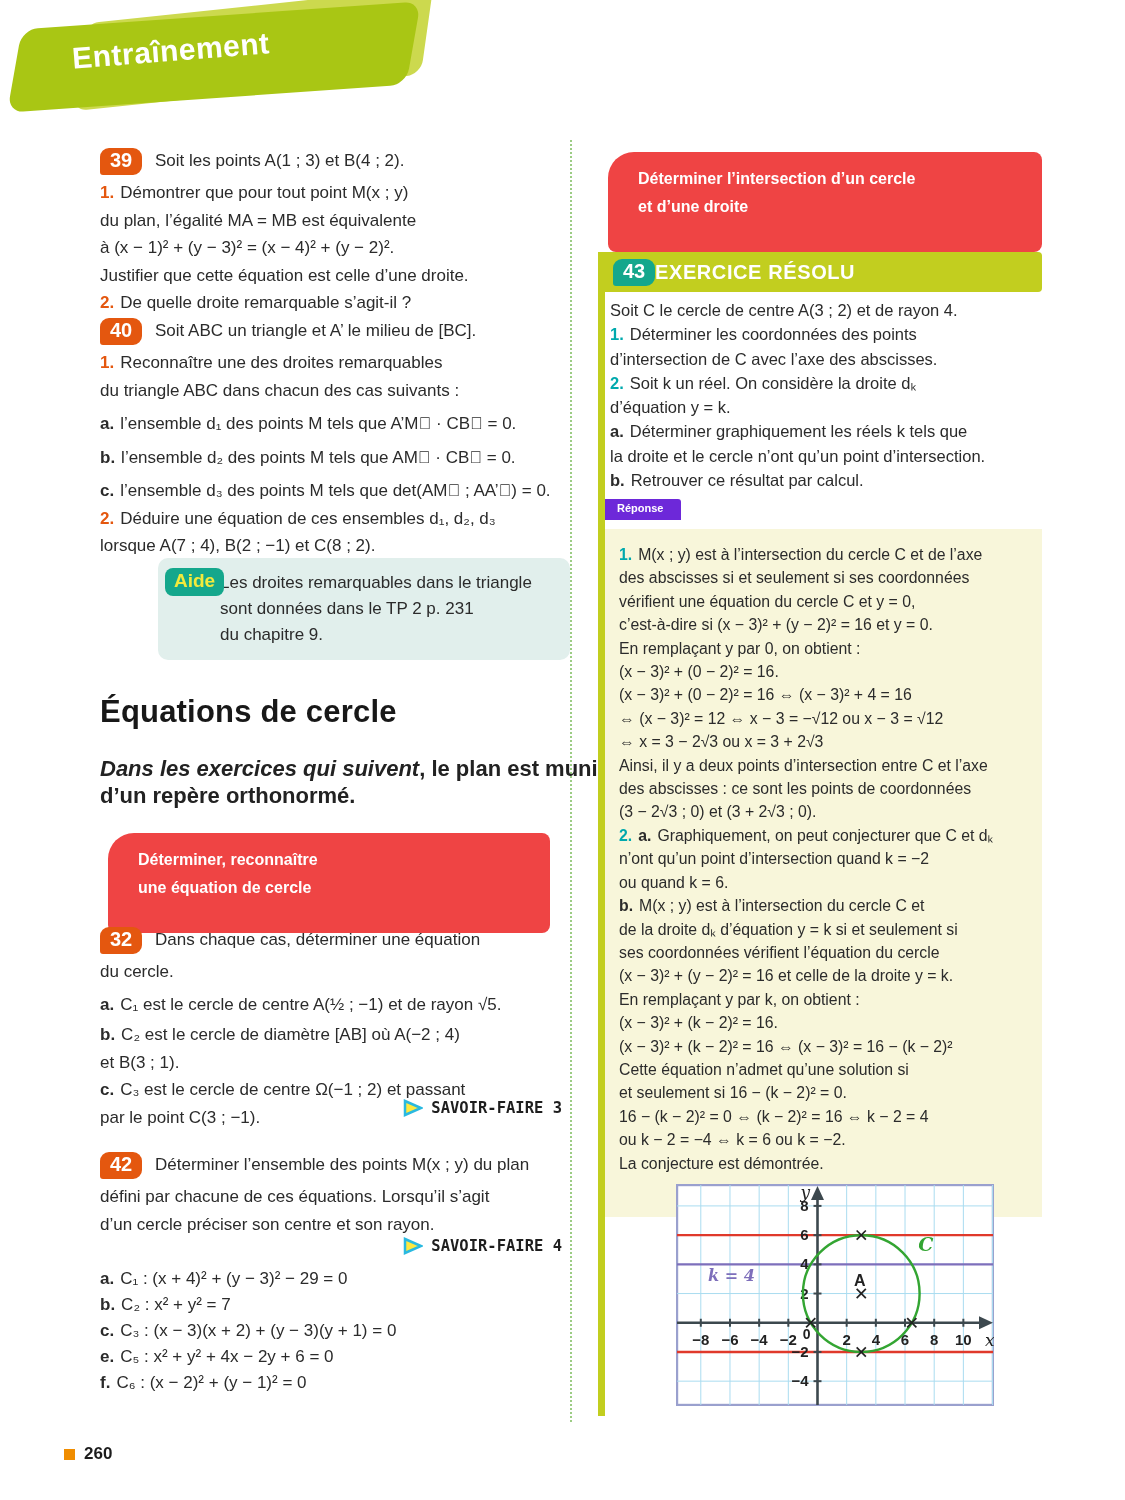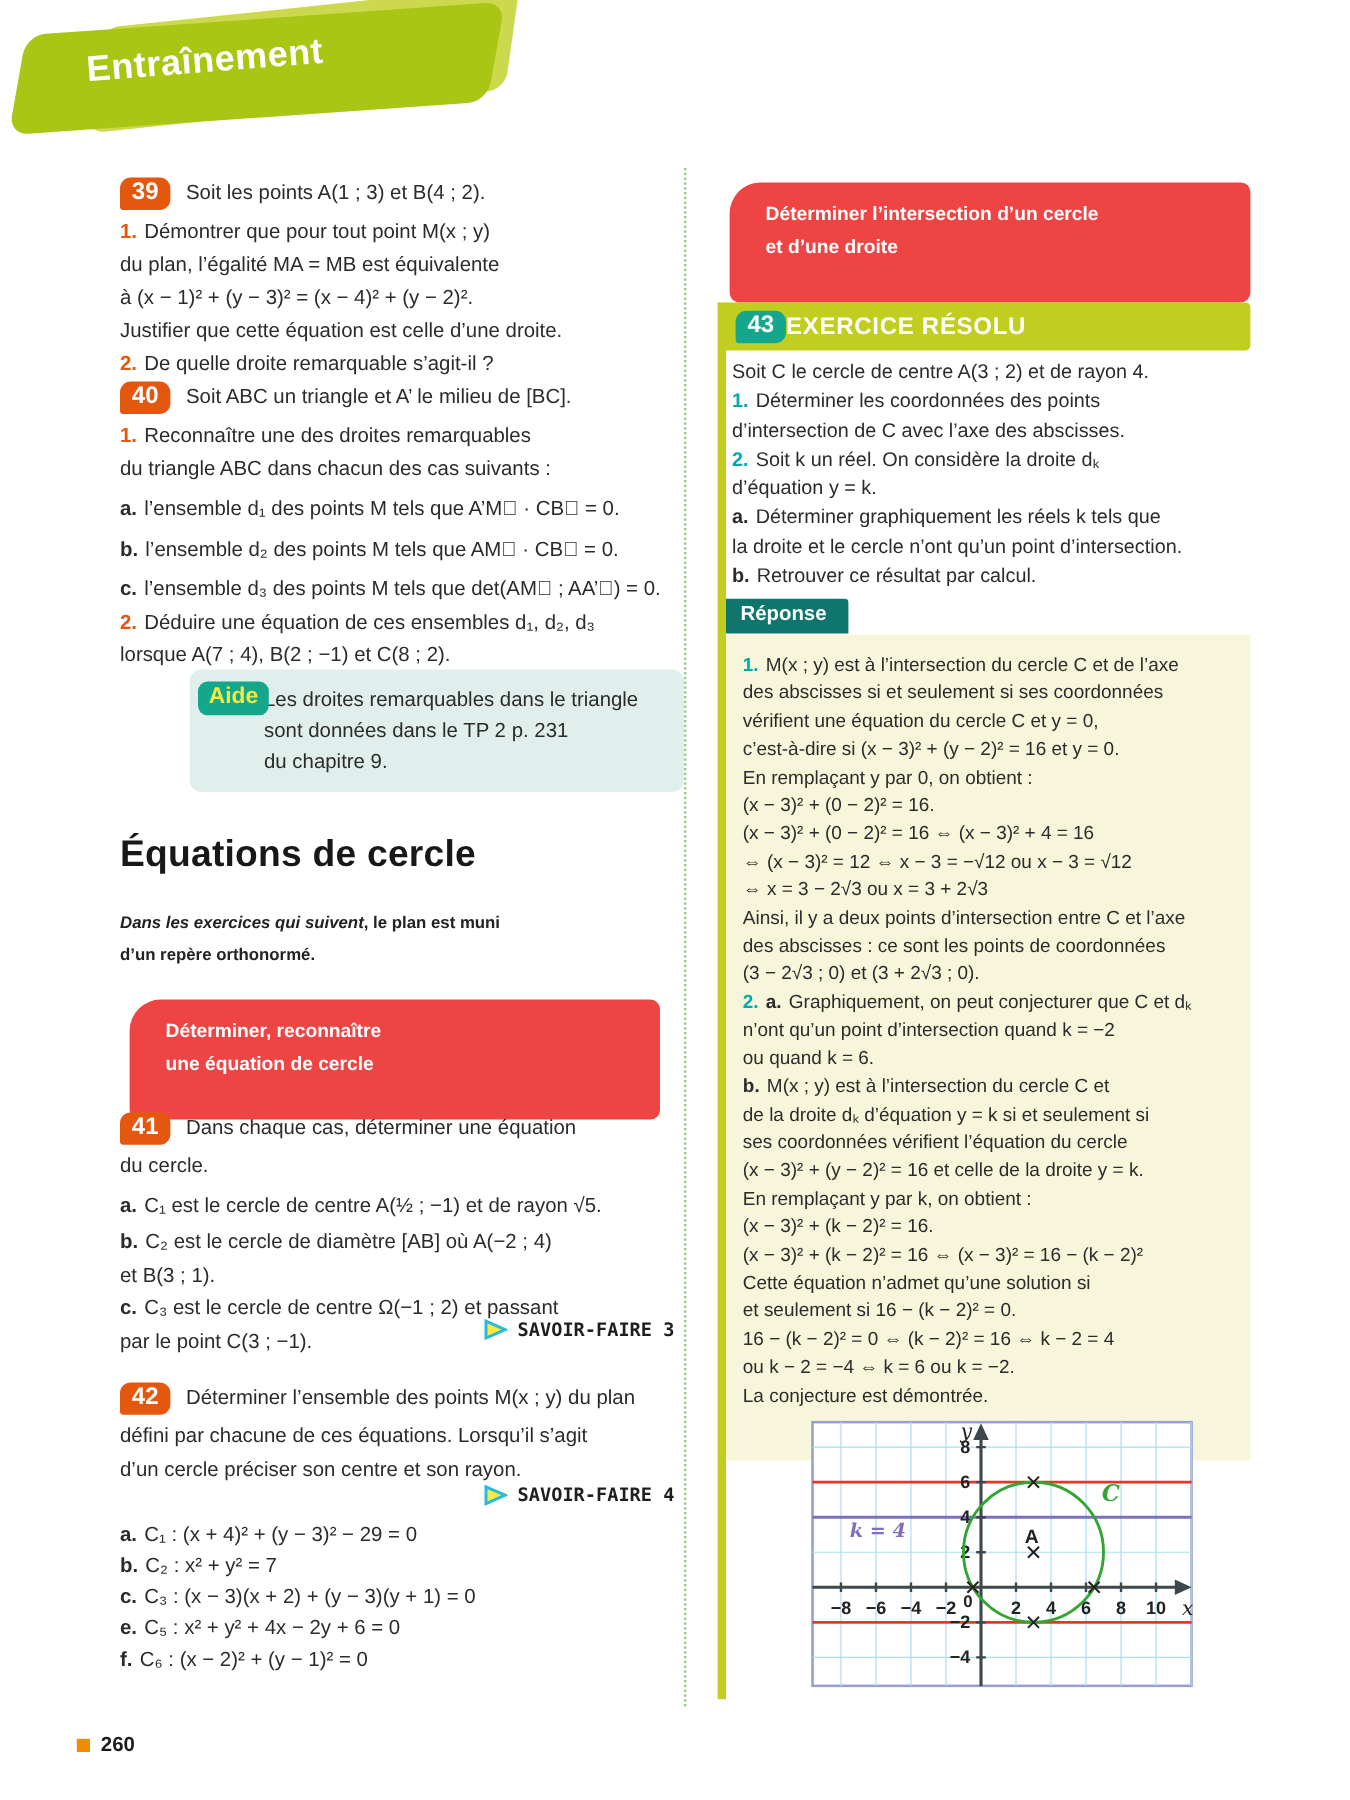--- a/index.html
+++ b/index.html
@@ -22,41 +22,41 @@
   .exnum.teal{background:#14a78c}
   .sp{padding-top:6px}
   .sp2{padding-top:5px;padding-bottom:3px}
   
   #ex39{left:100px;top:148px;width:475px}
   #ex40{left:100px;top:318px;width:478px}
   #aide{left:158px;top:558px;width:412px;background:#e1efec;border-radius:10px;padding:12px 12px 12px 62px}
   #aide .tl{font-size:17px;line-height:26px}
   .aide-badge{position:absolute;left:7px;top:10px;background:#14a78c;color:#f2ea3c;font-weight:bold;font-size:19px;padding:2px 9px 4px;border-radius:8px}
   #heading{left:100px;top:694px;font-size:31px;font-weight:bold;color:#181818;letter-spacing:.2px}
-  #note{left:100px;top:755px;font-size:14px;font-weight:bold;line-height:27px;color:#222}
+  #note{left:100px;top:755px;font-size:22px;font-weight:bold;line-height:27px;color:#222}
   #note .it{font-style:italic}
   .bluebox{background:#ef4444;color:#fff;font-weight:bold;font-size:16px;line-height:28px;border-radius:26px 8px 8px 8px;padding:13px 10px 31px 30px}
   #subhead1{left:108px;top:833px;width:442px}
   #ex41{left:100px;top:927px;width:478px}
   .sf{display:flex;justify-content:flex-end;align-items:center;gap:8px;font-family:"DejaVu Sans Mono",monospace;font-weight:bold;font-size:15.5px;color:#1e1e1e}
   #sf3{left:100px;top:1099px;width:462px}
   #sf4{left:100px;top:1237px;width:462px}
   #ex42{left:100px;top:1152px;width:478px}
   #eqs42{left:100px;top:1266px;width:478px}
   #eqs42 .tl{line-height:26px}
   
   #divider{left:570px;top:140px;height:1282px;width:0;border-left:2px dotted #9ccc84}
   
   #subhead2{left:608px;top:152px;width:434px}
   #limebar{left:598px;top:252px;width:7px;height:1164px;background:#c2ce1f}
   #exbar{left:605px;top:252px;width:437px;height:40px;background:#c2ce1f;display:flex;align-items:center;padding-left:8px;border-radius:0 4px 4px 0}
   .exbar-title{color:#fff;font-weight:bold;font-size:20px;letter-spacing:.6px}
   #ex43txt{left:610px;top:298px;width:436px}
   #ex43txt .tl{font-size:16.5px;line-height:24.3px}
-  #replabel{left:605px;top:499px;background:#0f766e;color:#fff;font-weight:bold;font-size:17px;padding:3px 18px 6px 12px;border-radius:0 3px 0 0}
+  #replabel{left:605px;top:499px;background:#6d28d9;color:#fff;font-weight:bold;font-size:11px;padding:3px 18px 6px 12px;border-radius:0 3px 0 0}
   #repbox{left:605px;top:529px;width:437px;height:688px;background:#f8f6da;padding:14px 8px 0 14px}
   #repbox .tl{font-size:15.8px;line-height:23.4px}
   #graph{left:676px;top:1184px;width:318px;height:222px}
   
   #footer{left:64px;top:1444px;display:flex;align-items:center;gap:9px;font-weight:bold;font-size:17px;color:#1c1c1c}
   .sq{width:11px;height:11px;background:#f08d00}
 </style>
 </head>
 <body>
 
@@ -116,21 +116,21 @@
     <div>d’un repère orthonormé.</div>
   </div>
 
   <div class="abs bluebox" id="subhead1">
     <div>Déterminer, reconnaître</div>
     <div>une équation de cercle</div>
   </div>
 
   <section class="abs" id="ex41">
     <div class="fl">
-      <span class="exnum">41</span>
+      <span class="exnum">32</span>
       <span class="intro">Dans chaque cas, déterminer une équation</span>
     </div>
     <div>
         <div class="tl">du cercle.</div>
         <div class="tl sp2"><span class="mk l">a.</span>C₁ est le cercle de centre A(½ ; −1) et de rayon √5.</div>
         <div class="tl"><span class="mk l">b.</span>C₂ est le cercle de diamètre [AB] où A(−2 ; 4)</div>
         <div class="tl">et B(3 ; 1).</div>
         <div class="tl"><span class="mk l">c.</span>C₃ est le cercle de centre Ω(−1 ; 2) et passant</div>
         <div class="tl">par le point C(3 ; −1).</div>
       </div>

